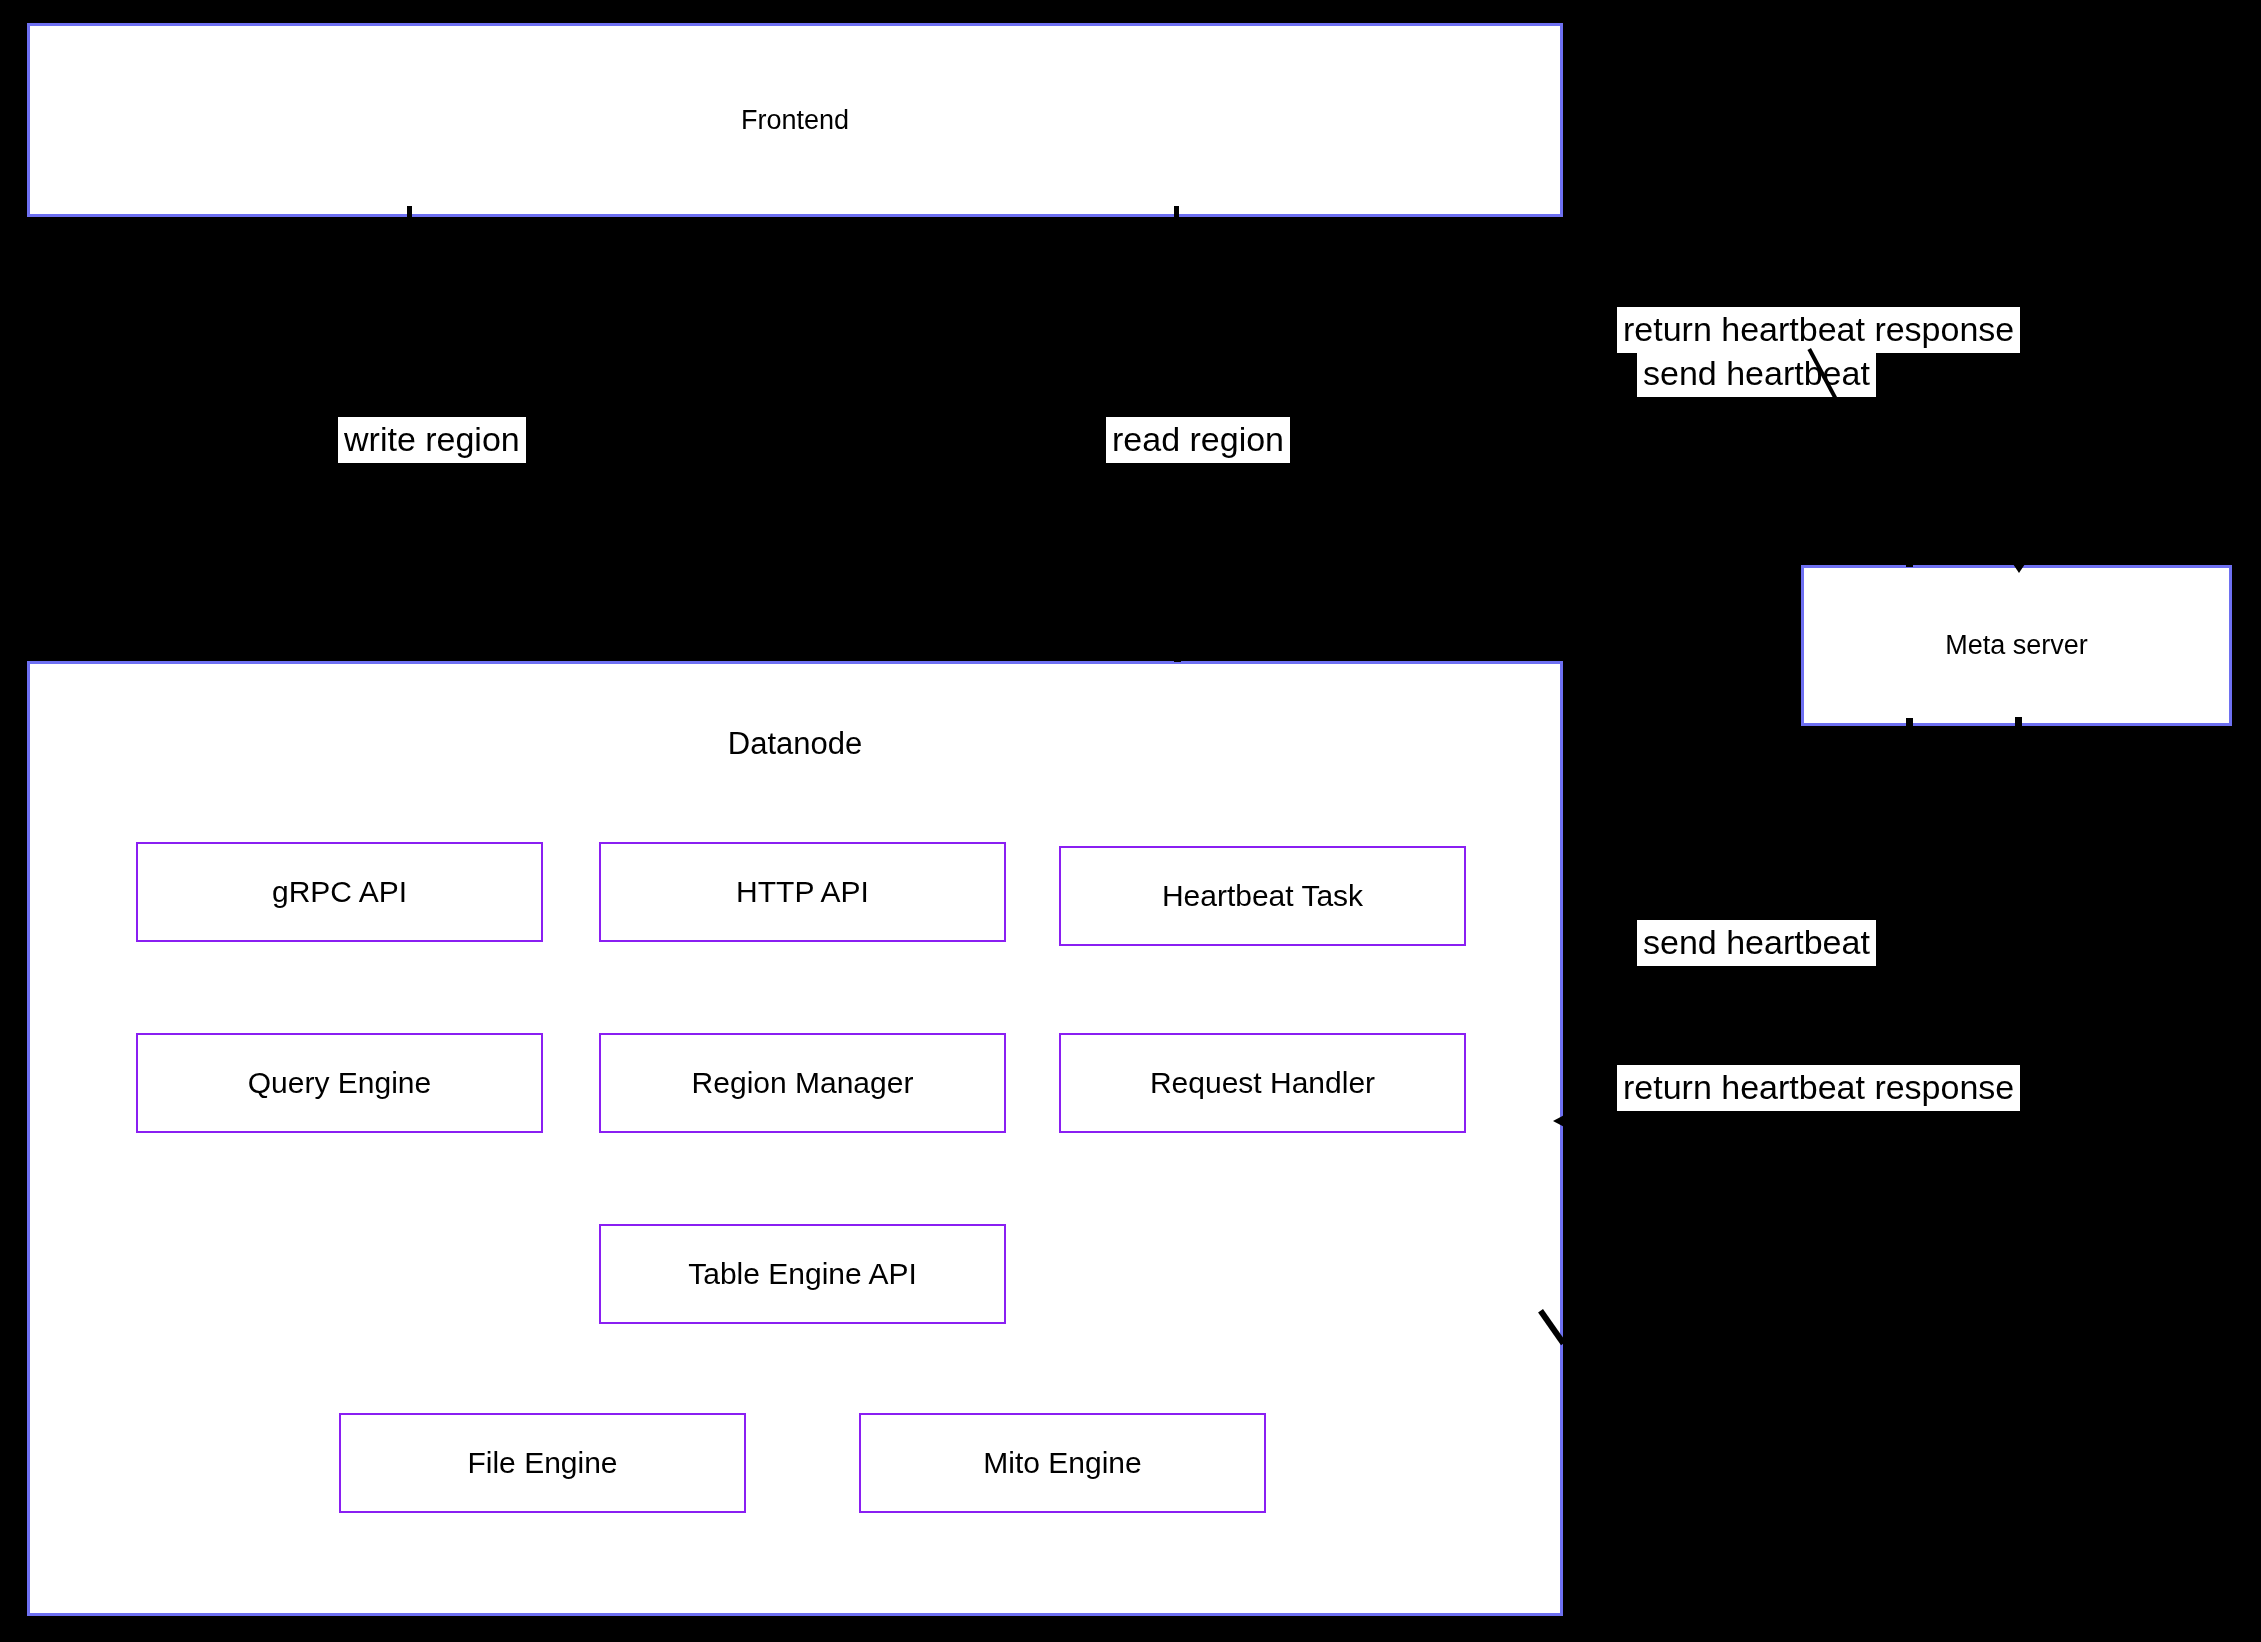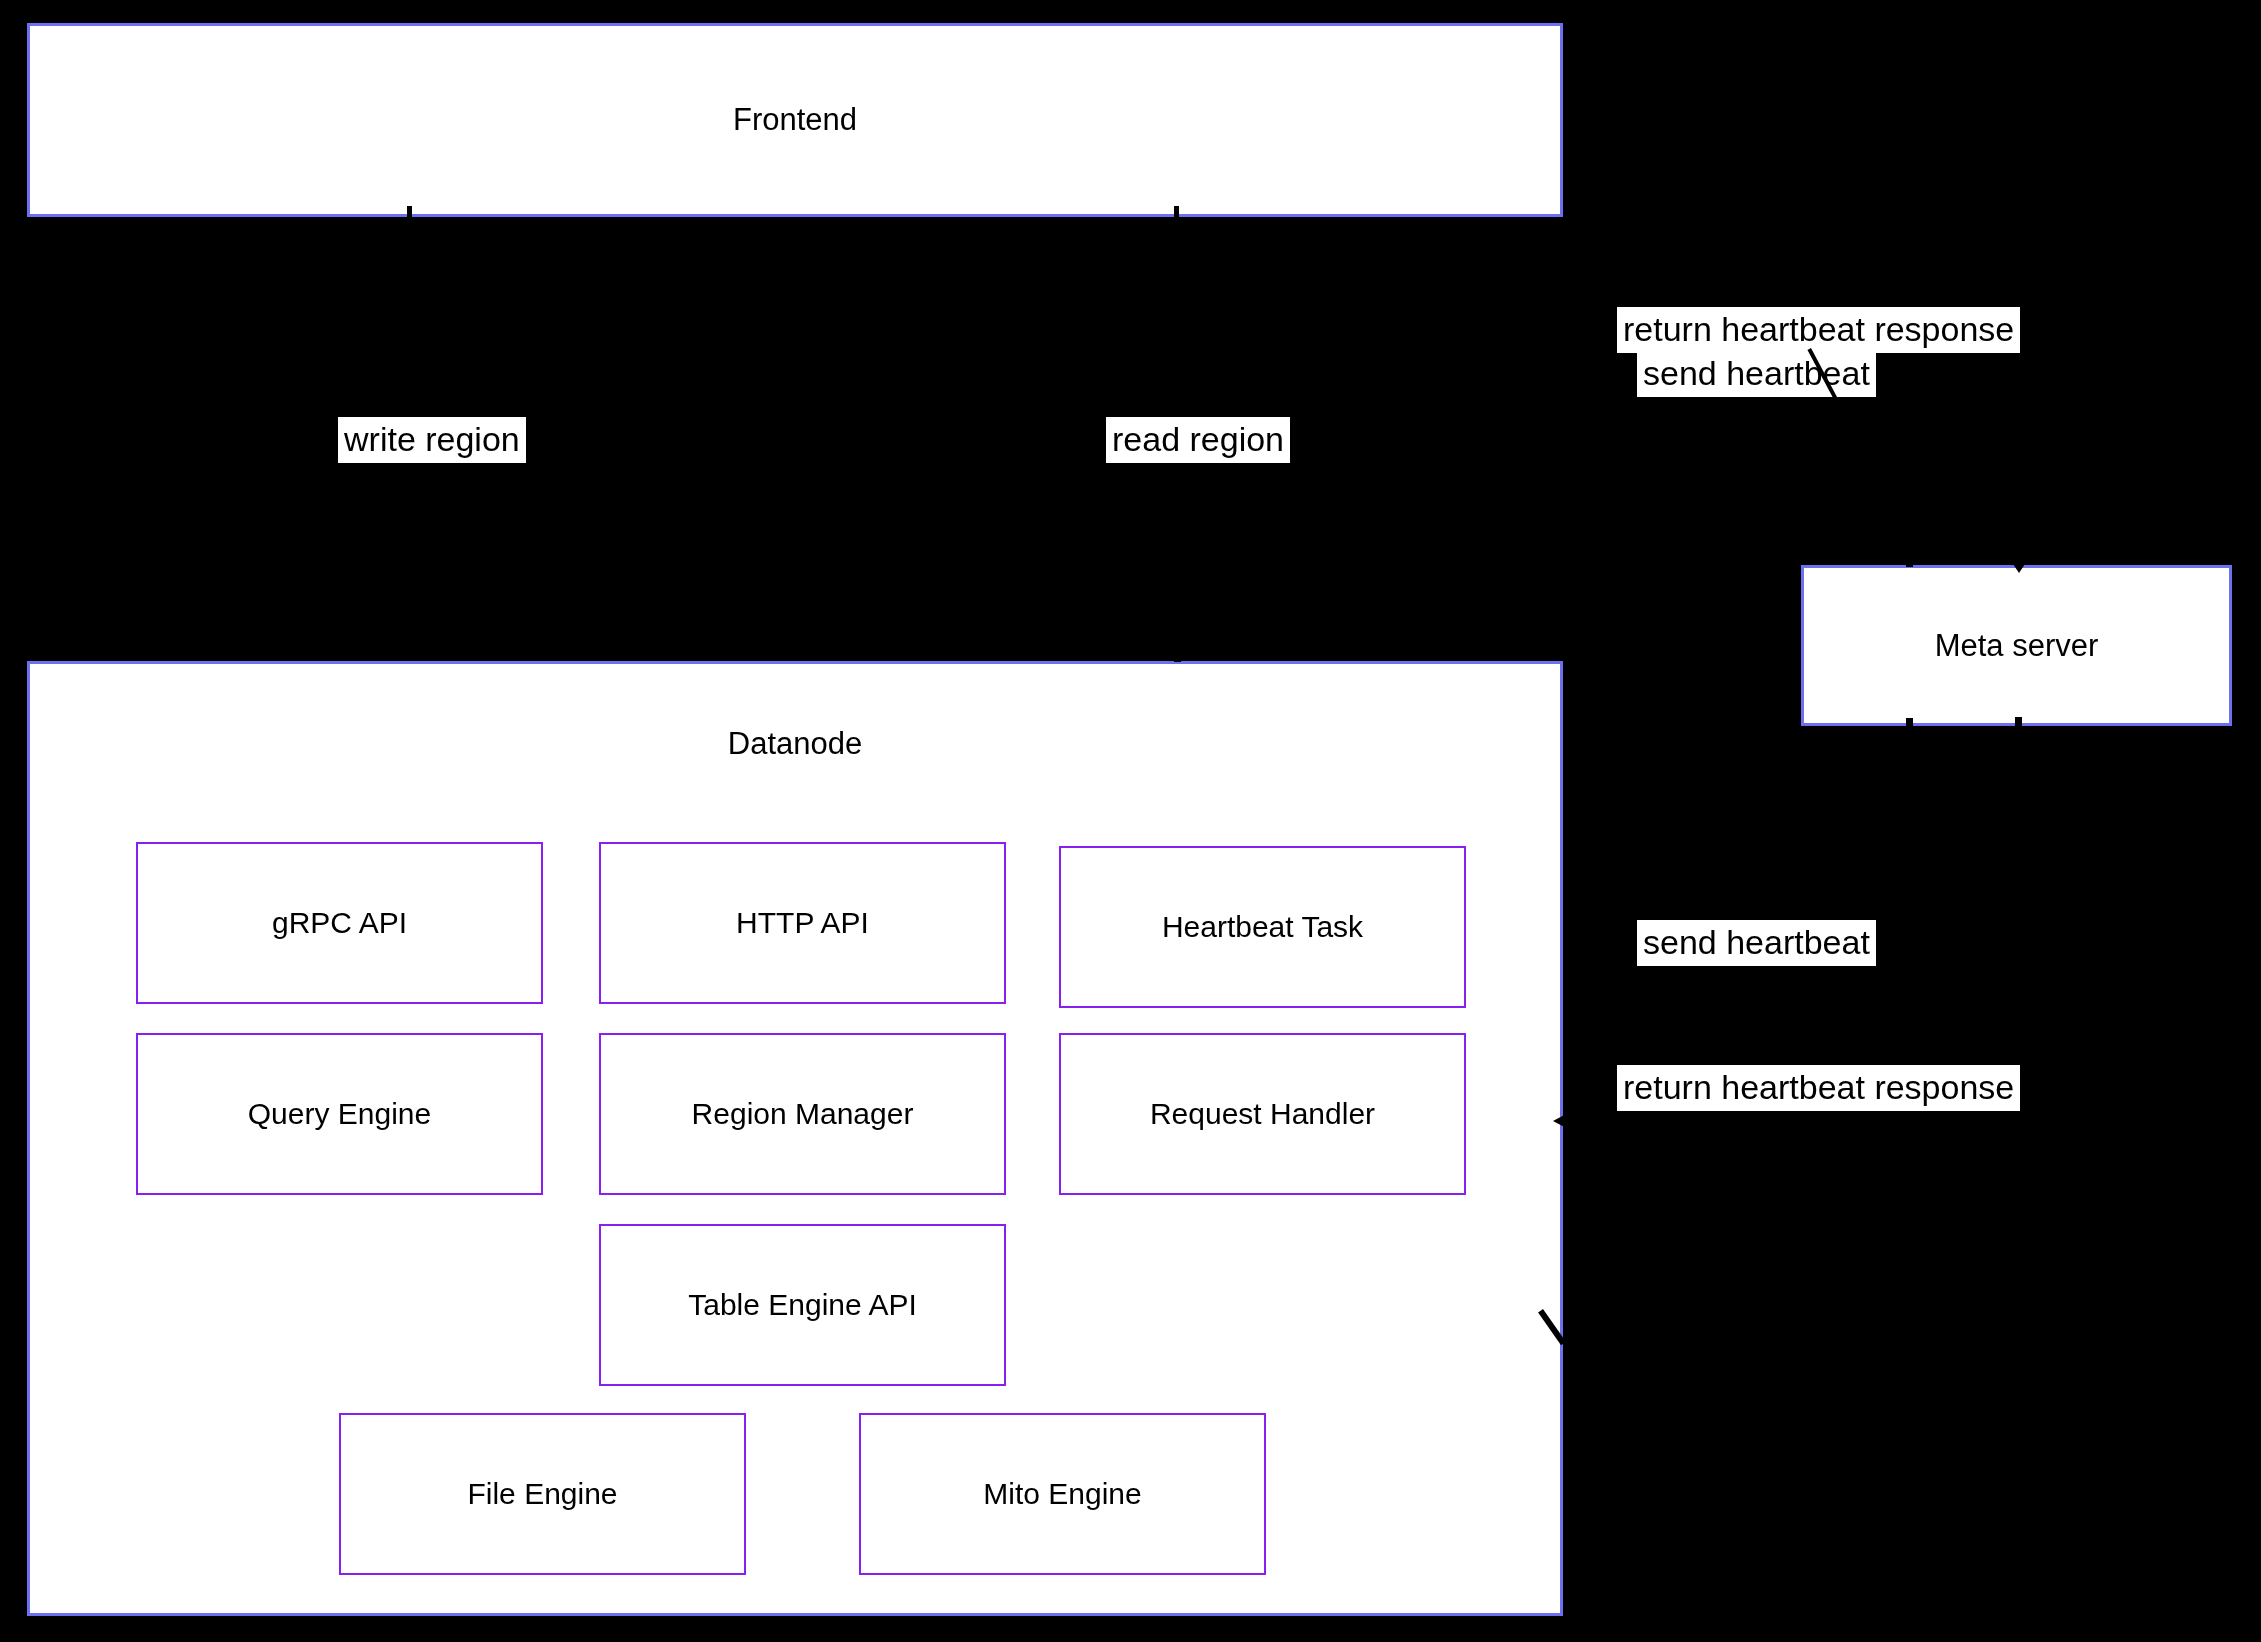--- a/index.html
+++ b/index.html
@@ -17,32 +17,32 @@
     position: absolute;
     background: #fff;
     border: 3.4px solid #6e70f2;
     box-sizing: border-box;
   }
   .frontend { left: 27px; top: 23px; width: 1536px; height: 194px;
               display: flex; align-items: center; justify-content: center; }
   .datanode { left: 27px; top: 661px; width: 1536px; height: 955px; }
   .meta     { left: 1801px; top: 565px; width: 431px; height: 161px;
               display: flex; align-items: center; justify-content: center; }
-  .node-title { font-size: 31px; color: #000; }
+  .node-title { font-size: 27px; color: #000; }
   .dn-title {
     position: absolute; left: 0; right: 0; top: 62px;
     text-align: center; font-size: 31px;
   }
   
   .module {
     position: absolute;
     background: #fff;
     border: 2.7px solid #8a1ff2;
     box-sizing: border-box;
-    width: 407px; height: 162px;
+    width: 407px; height: 100px;
     display: flex; align-items: center; justify-content: center;
     font-size: 30px;
   }
   .m-grpc   { left: 106px;  top: 178px; }
   .m-http   { left: 569px;  top: 178px; }
   .m-hbt    { left: 1029px; top: 182px; }
   .m-query  { left: 106px;  top: 369px; }
   .m-region { left: 569px;  top: 369px; }
   .m-req    { left: 1029px; top: 369px; }
   .m-table  { left: 569px;  top: 560px; }

